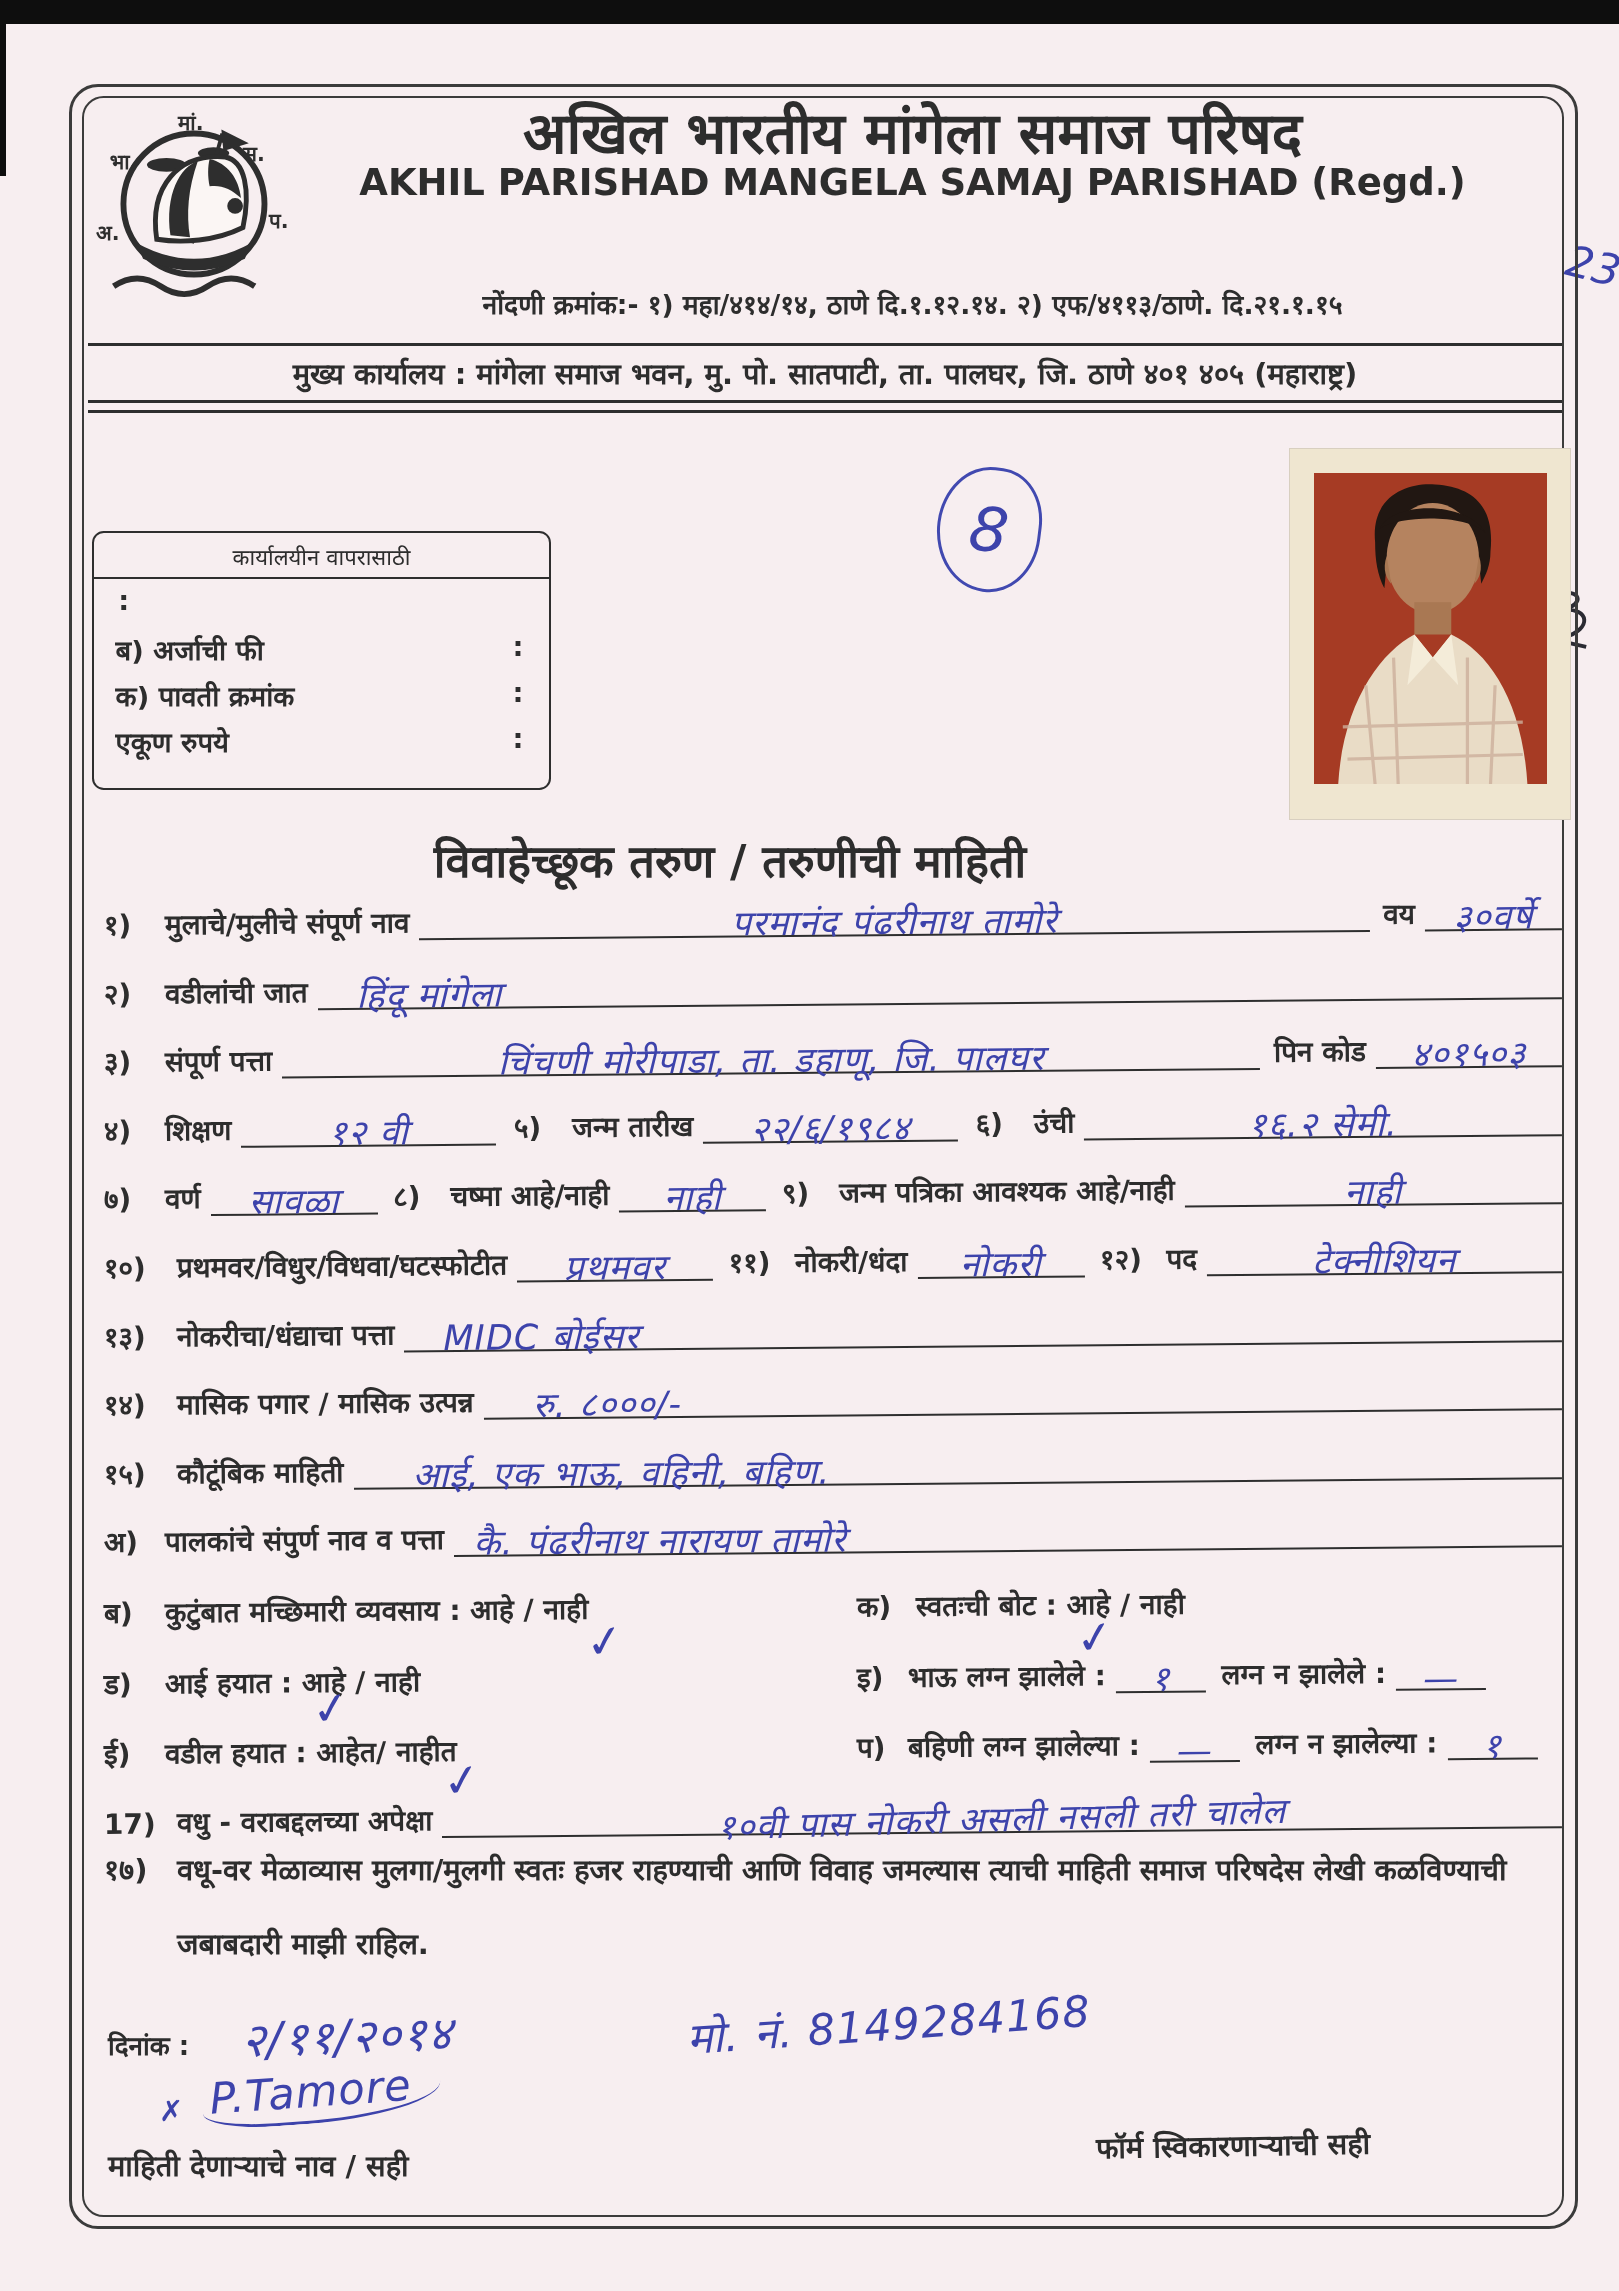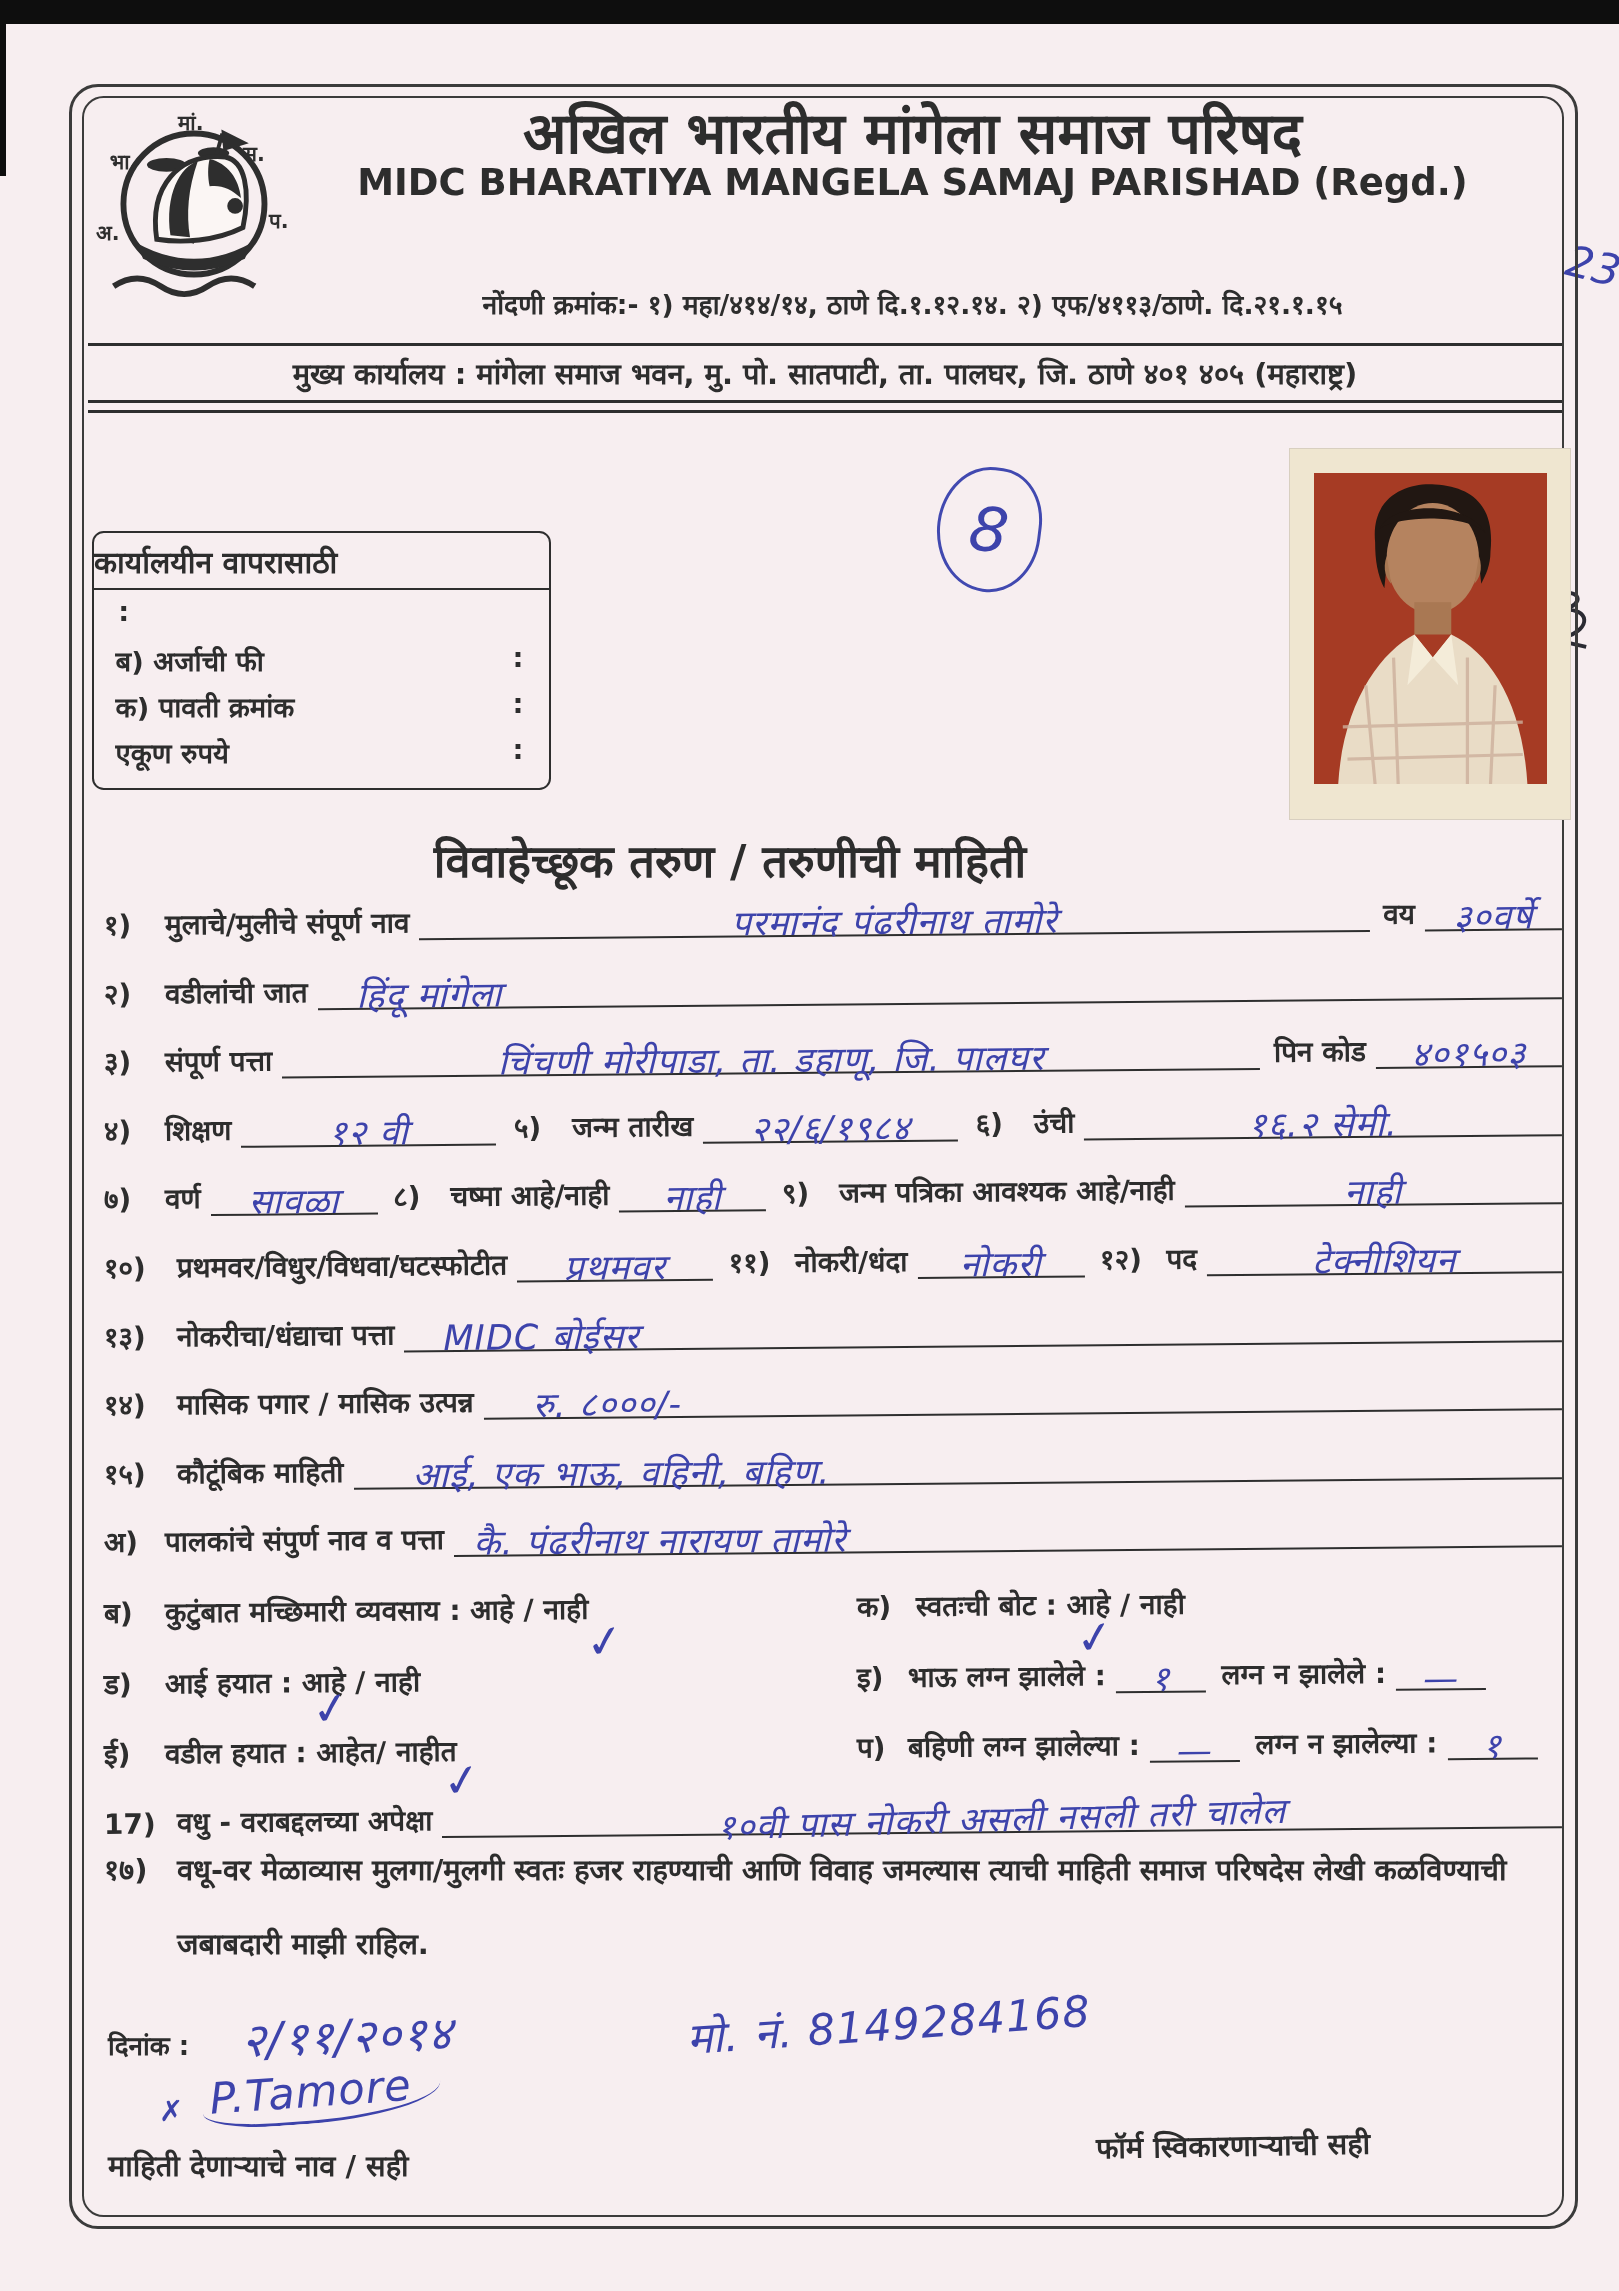--- a/index.html
+++ b/index.html
@@ -15,21 +15,21 @@
   .scan-left{left:0;top:0;width:5.9px;height:176px;background:#0e0e0e}
   
   .b-outer{left:69px;top:84px;width:1509px;height:2145px;border:3.9px solid #3b3b3b;border-radius:29px}
   .b-inner{left:82px;top:96px;width:1482px;height:2121px;border:2.9px solid #3b3b3b;border-radius:21.6px}
   .rule{background:#2e2e2e;height:2.9px}
   
   .logo{left:96px;top:104px;width:192px;height:200px}
   .logo-letter{position:absolute;font-size:20.6px;font-weight:bold;color:#2e2e2e}
   
   .obox{left:92px;top:531px;width:459px;height:259px;border:2.9px solid #2e2e2e;border-radius:11.8px;background:transparent}
-  .obox-title{border-bottom:2.9px solid #2e2e2e;padding:7.8px 0 5.9px;font-size:30px;font-weight:bold}
+  .obox-title{border-bottom:2.9px solid #2e2e2e;padding:7.8px 0 5.9px;text-align:center;font-size:22px;font-weight:normal}
   .obox-row{display:flex;padding:5.9px 25.5px 0 21.6px;font-size:27.4px;font-weight:bold;height:46px}
   .obox-row .l{flex:1 1 auto}
   .obox-row .c{flex:0 0 13.7px;text-align:right}
   
   .row{position:absolute;left:104px;width:1458px;display:flex;align-items:flex-end;height:53px;
        font-size:28px;font-weight:bold;transform:rotate(-0.5deg);transform-origin:left bottom}
   .num{flex:0 0 61px}
   .numS{flex:0 0 51px}
   .lbl{white-space:nowrap;padding-right:9.8px}
   .wline{border-bottom:2.9px solid #2e2e2e;position:relative;height:47px}
@@ -80,21 +80,21 @@
       <path d="M18 186 Q42 170 66 186 Q90 202 114 186 Q138 170 162 186" stroke="#2e2e2e" stroke-width="6" fill="none"></path>
     </svg>
     <span class="logo-letter" style="left:0px;top:114px">अ.</span>
     <span class="logo-letter" style="left:13.7px;top:43px">भा.</span>
     <span class="logo-letter" style="left:82px;top:3.9px">मां.</span>
     <span class="logo-letter" style="left:147px;top:35px">स.</span>
     <span class="logo-letter" style="left:173px;top:102px">प.</span>
   </div>
 
   <div class="abs prn ctr" style="left:286px;top:92px;width:1253px;font-size:57px;white-space:nowrap">अखिल भारतीय मांगेला समाज परिषद</div>
-  <div class="abs prn ctr" style="left:286px;top:161px;width:1253px;font-size:37px;white-space:nowrap">MIDC BHARATIYA MANGELA SAMAJ PARISHAD (Regd.)</div>
+  <div class="abs prn ctr" style="left:286px;top:161px;width:1253px;font-size:37px;white-space:nowrap">AKHIL PARISHAD MANGELA SAMAJ PARISHAD (Regd.)</div>
   <div class="abs prn ctr" style="left:286px;top:286px;width:1253px;font-size:26.5px;white-space:nowrap">नोंदणी क्रमांक:- १) महा/४१४/१४, ठाणे दि.१.१२.१४. २) एफ/४११३/ठाणे. दि.२१.१.१५</div>
   <div class="abs rule" style="left:88px;top:343px;width:1474px"></div>
   <div class="abs prn ctr" style="left:88px;top:353px;width:1474px;font-size:29px;white-space:nowrap">मुख्य कार्यालय : मांगेला समाज भवन, मु. पो. सातपाटी, ता. पालघर, जि. ठाणे ४०१ ४०५ (महाराष्ट्र)</div>
   <div class="abs rule" style="left:88px;top:400px;width:1474px"></div>
   <div class="abs rule" style="left:88px;top:410px;width:1474px"></div>
 
 
   <div class="abs circ8">
     <span>8</span>
   </div>

